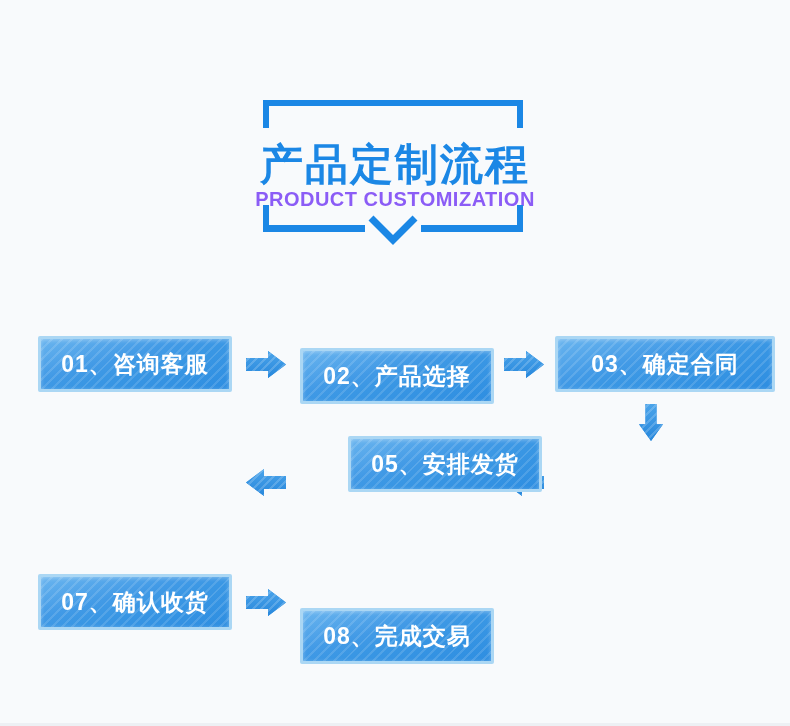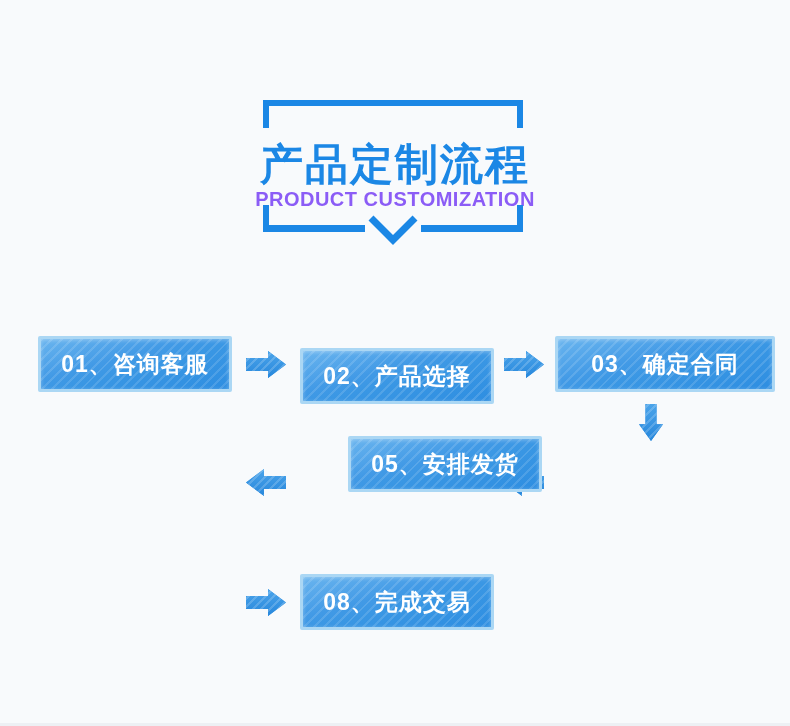--- a/index.html
+++ b/index.html
@@ -87,16 +87,17 @@
   <div class="step-box" style="left:300px; top:336px;margin-top:12px;">02、产品选择</div>
   <div class="arrow right" style="left:504px; top:351px;"></div>
   <div class="step-box w192" style="left:555px; top:336px;">03、确定合同</div>
 
   <div class="arrow down" style="left:639px; top:404px;"></div>
 
   <div class="arrow left" style="left:504px; top:469px;"></div>
   <div class="step-box" style="left:300px; top:436px;margin-left:48px;">05、安排发货</div>
   <div class="arrow left" style="left:246px; top:469px;"></div>
 
+  <div class="step-box" style="left:38px; top:574px;">07、确认收货</div>
   <div class="arrow right" style="left:246px; top:589px;"></div>
-  <div class="step-box" style="left:300px; top:574px;">08、完成交易</div>
+  <div class="step-box" style="left:300px; top:608px;">08、完成交易</div>
 
 </div>
 
 </body></html>

